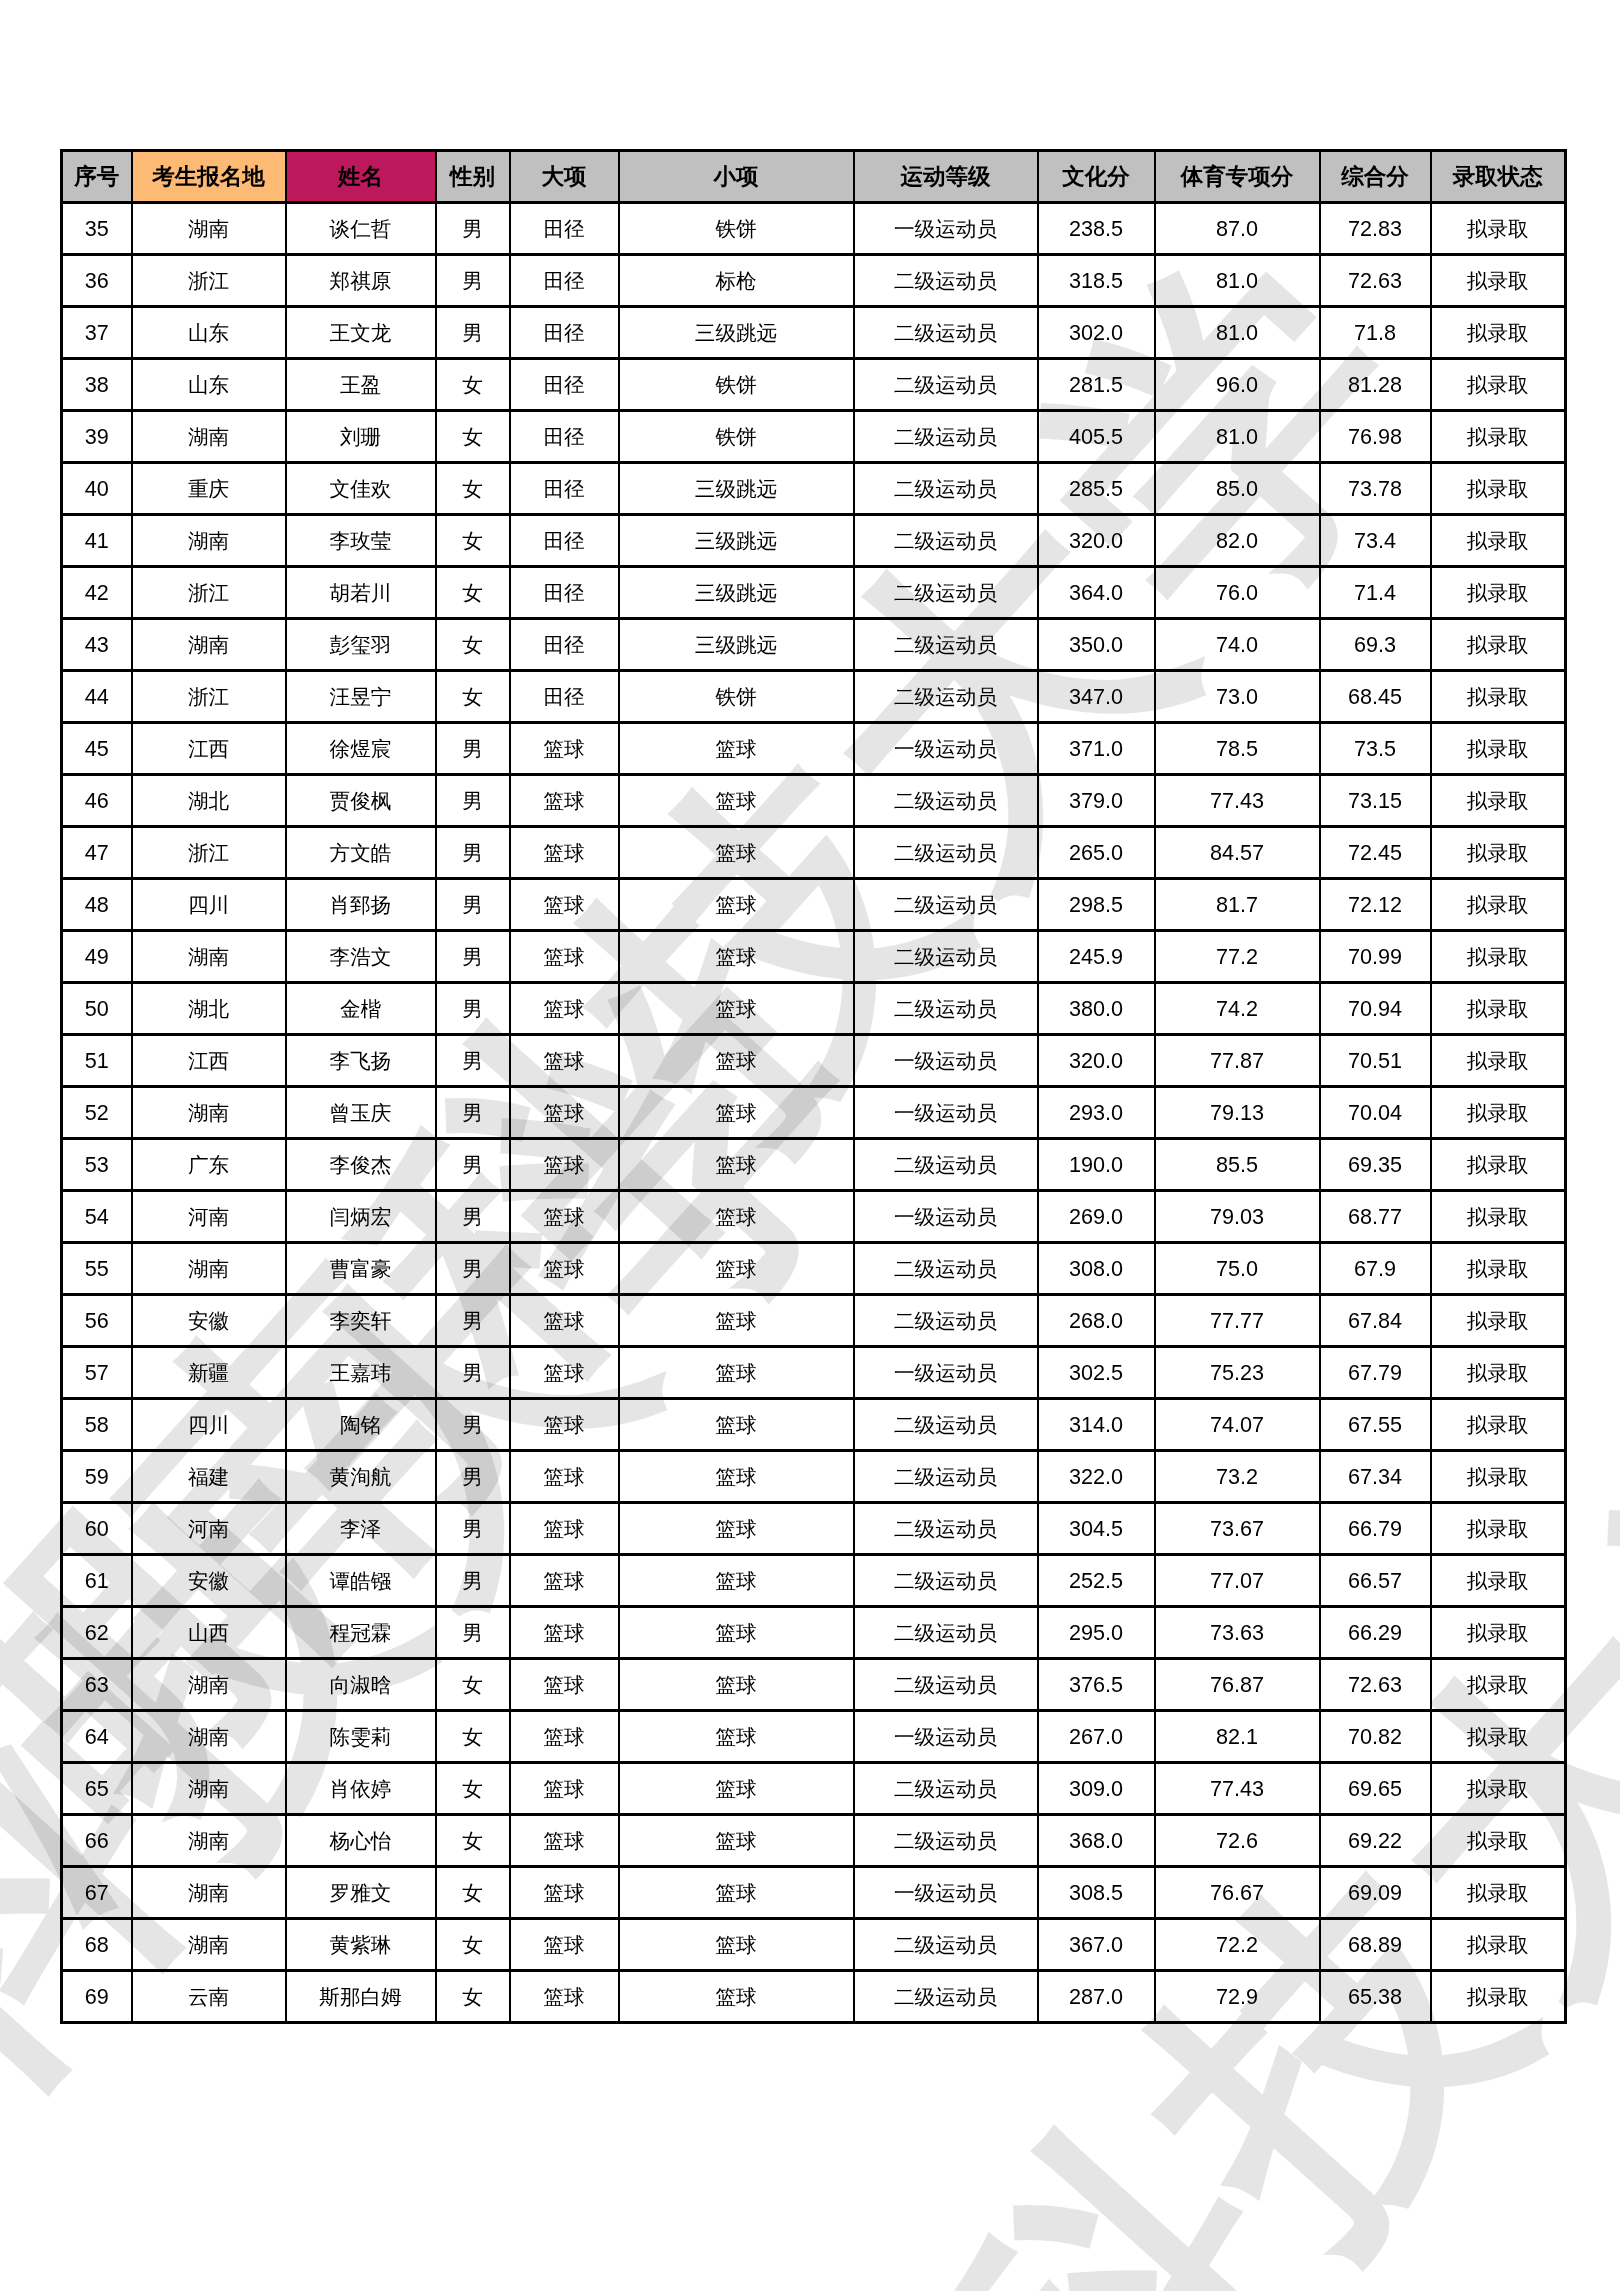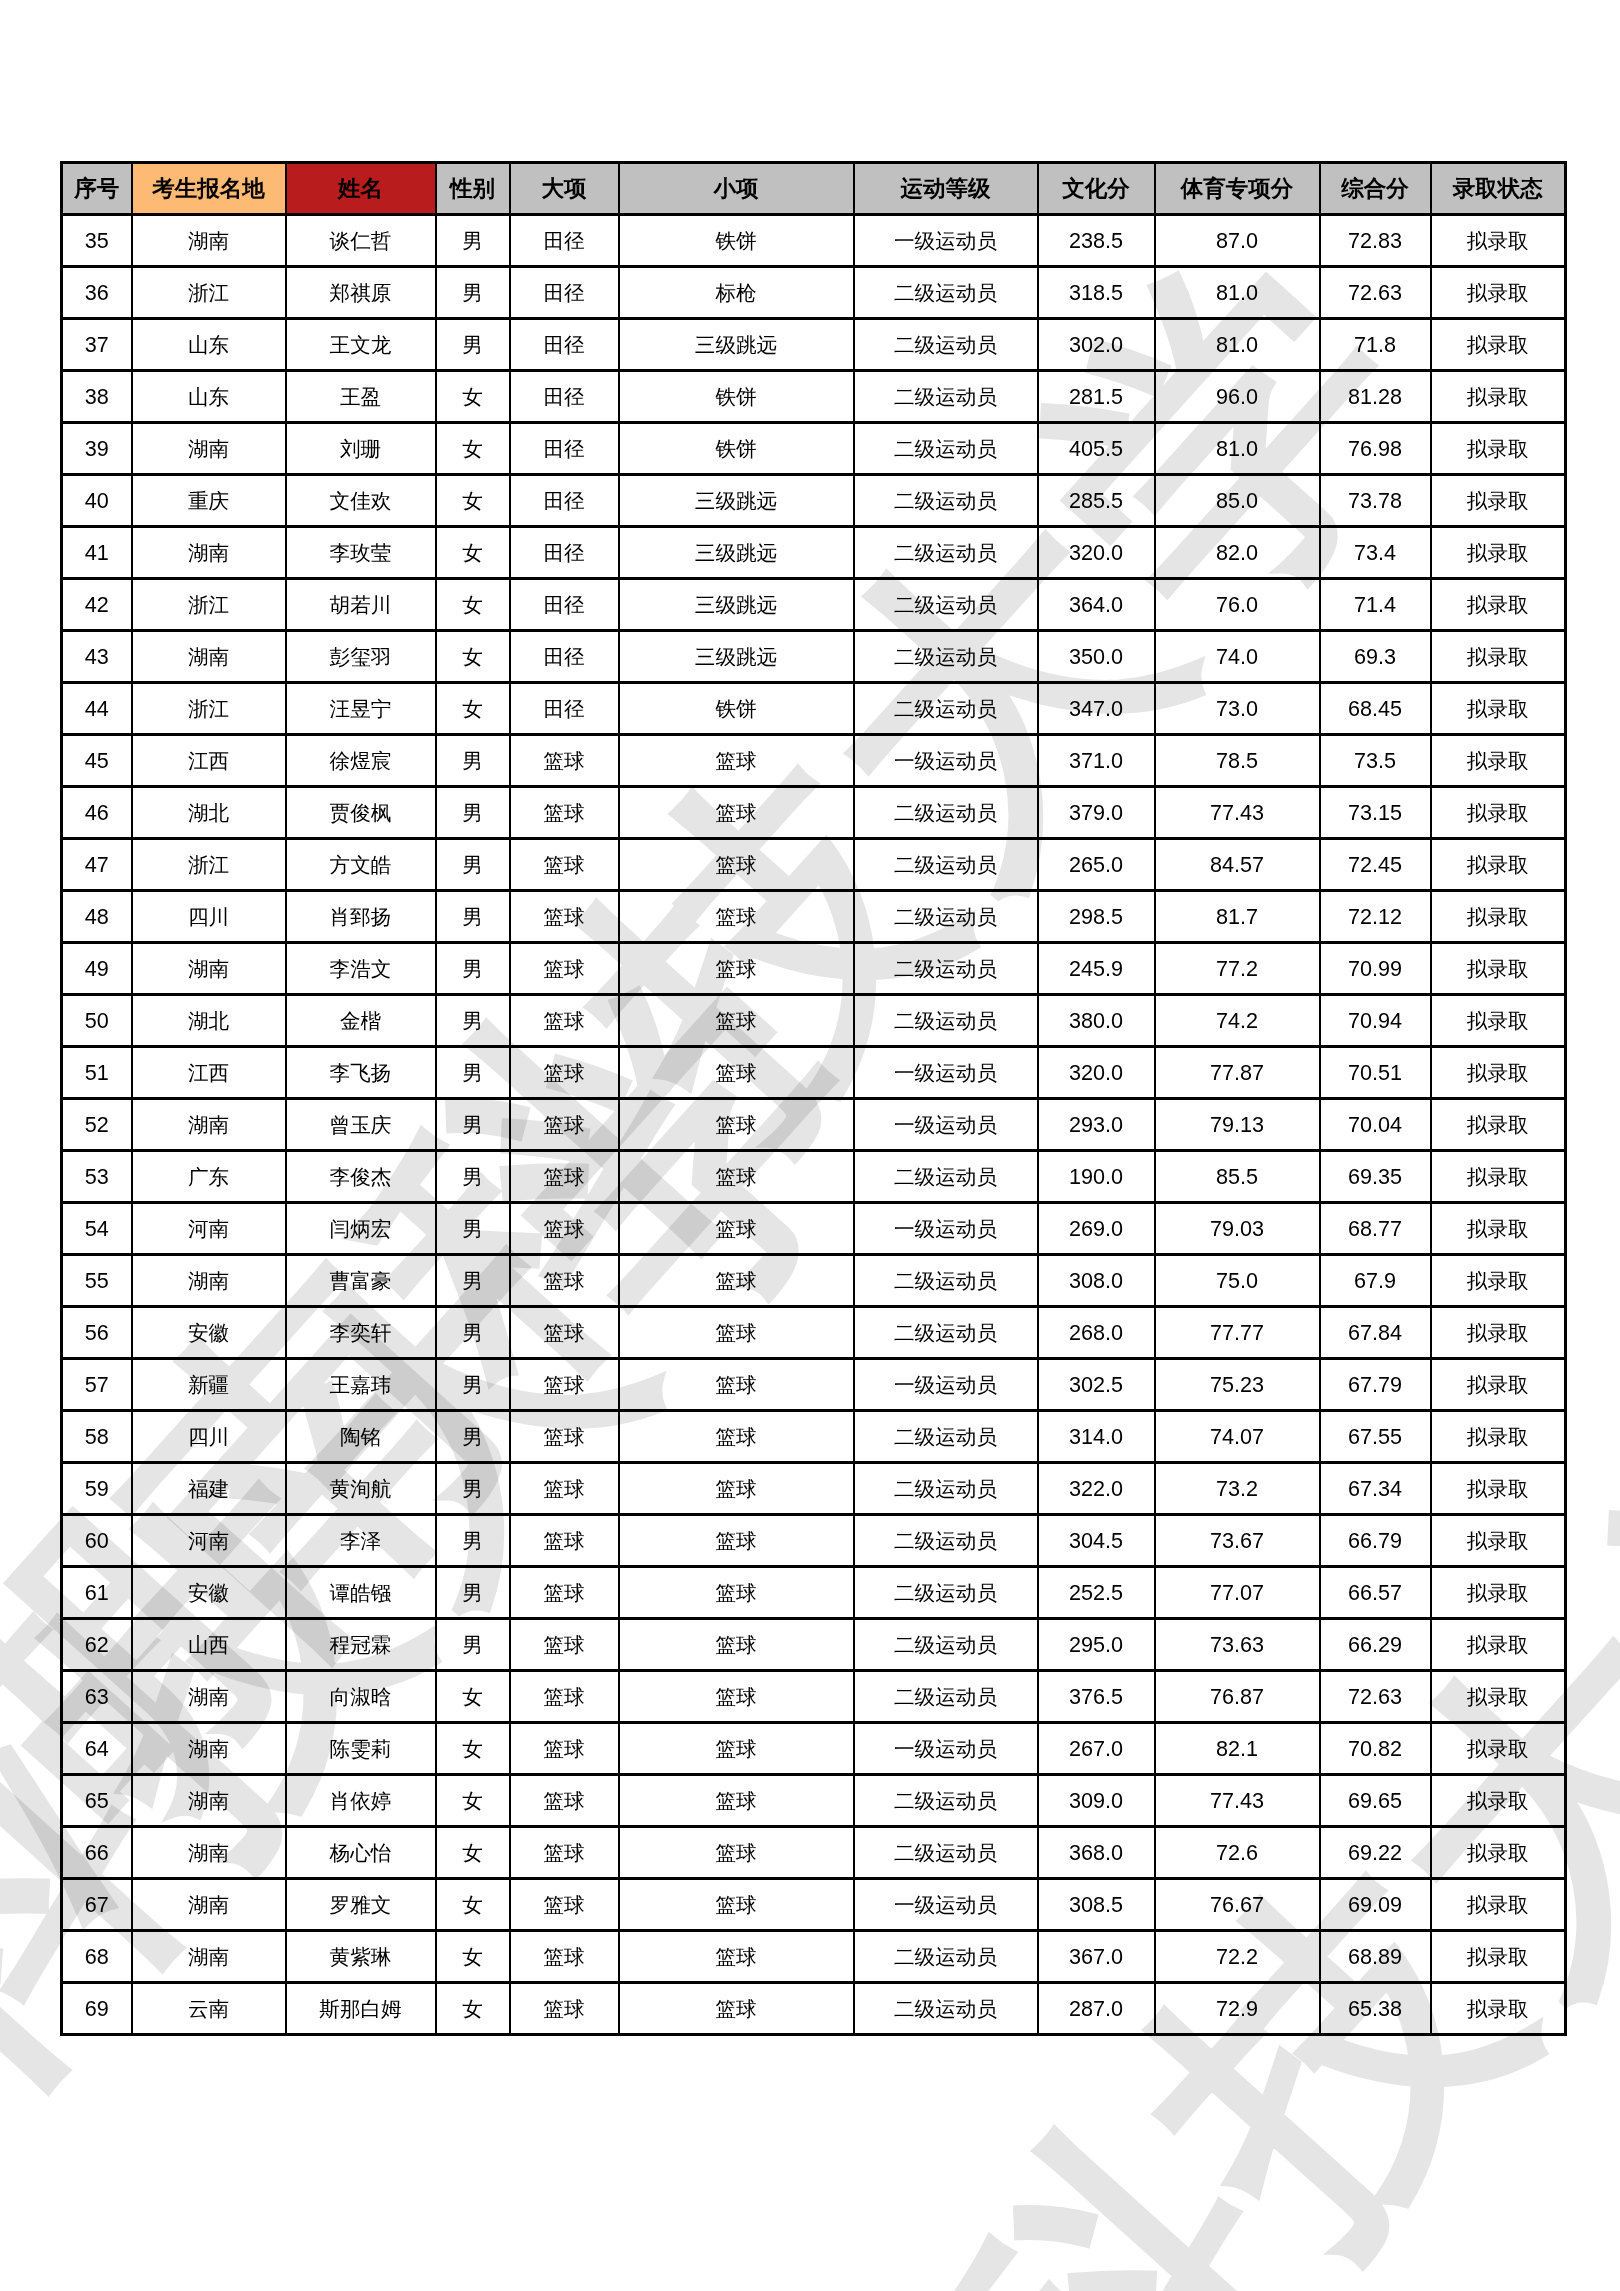--- a/index.html
+++ b/index.html
@@ -24,21 +24,21 @@
     transform:rotate(-48deg);
     transform-origin:0 0;
     letter-spacing:9.8px;
     font-family:"Liberation Serif", serif;
   }
   .wm1{left:-196px;top:1686px;}
   .wm2{left:372px;top:2793px;}
   .wm3{left:-735px;top:2401px;}
   
   .admission-table{
-    position:absolute;left:60px;top:161px;z-index:1;
+    position:absolute;left:60px;top:149px;z-index:1;
     border-collapse:collapse;
     table-layout:fixed;
     width:1503px;
     background:transparent;
   }
   .admission-table th,
   .admission-table td{
     border:2px solid #000;
     border-top-width:3.9px;
     border-bottom-width:3.9px;
@@ -83,21 +83,21 @@
       <col style="width: 184px;">
       <col style="width: 117px;">
       <col style="width: 165px;">
       <col style="width: 111px;">
       <col style="width: 135px;">
     </colgroup>
   <thead>
     <tr>
         <th style="background: rgb(192, 192, 192);">序号</th>
         <th style="background: #fdba74;">考生报名地</th>
-        <th style="background: #b91c1c;">姓名</th>
+        <th style="background: #be185d;">姓名</th>
         <th style="background: rgb(192, 192, 192);">性别</th>
         <th style="background: rgb(192, 192, 192);">大项</th>
         <th style="background: rgb(192, 192, 192); margin-top: 36px;">小项</th>
         <th style="background: rgb(192, 192, 192);">运动等级</th>
         <th style="background: rgb(192, 192, 192); margin-top: 32px;">文化分</th>
         <th style="background: rgb(192, 192, 192);">体育专项分</th>
         <th style="background: rgb(192, 192, 192);">综合分</th>
         <th style="background: rgb(192, 192, 192);">录取状态</th>
       </tr>
   </thead>

